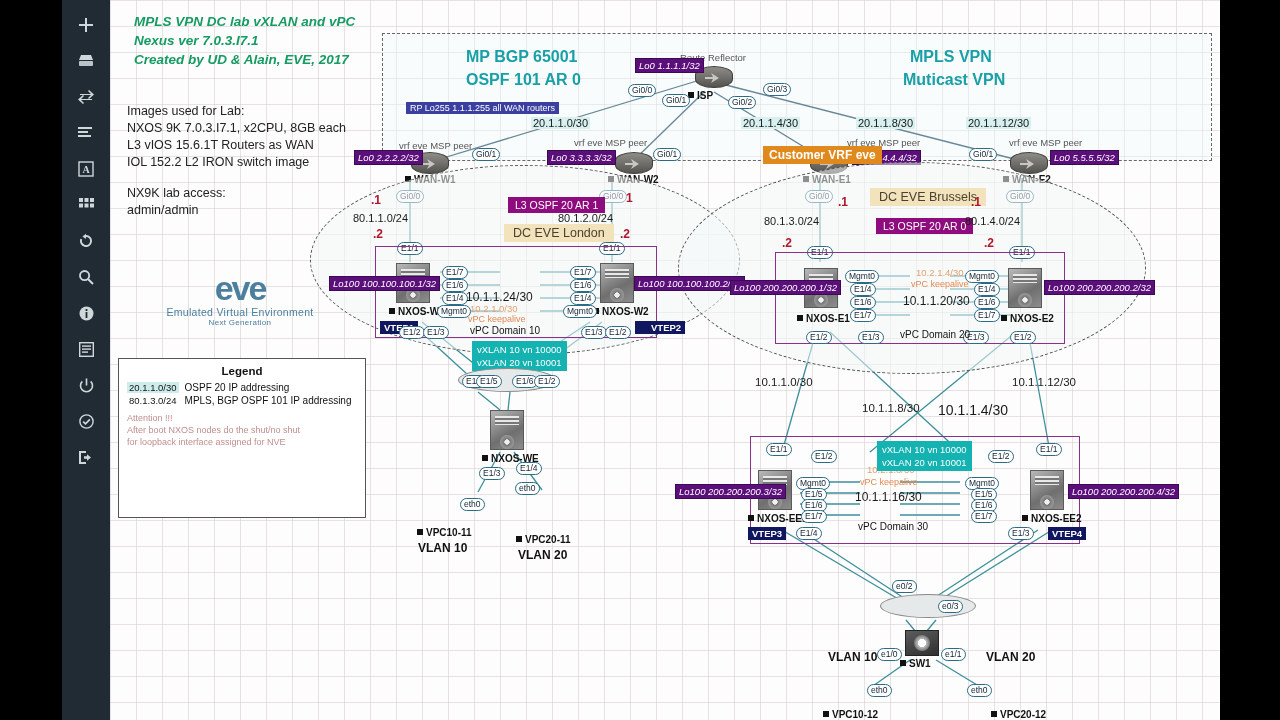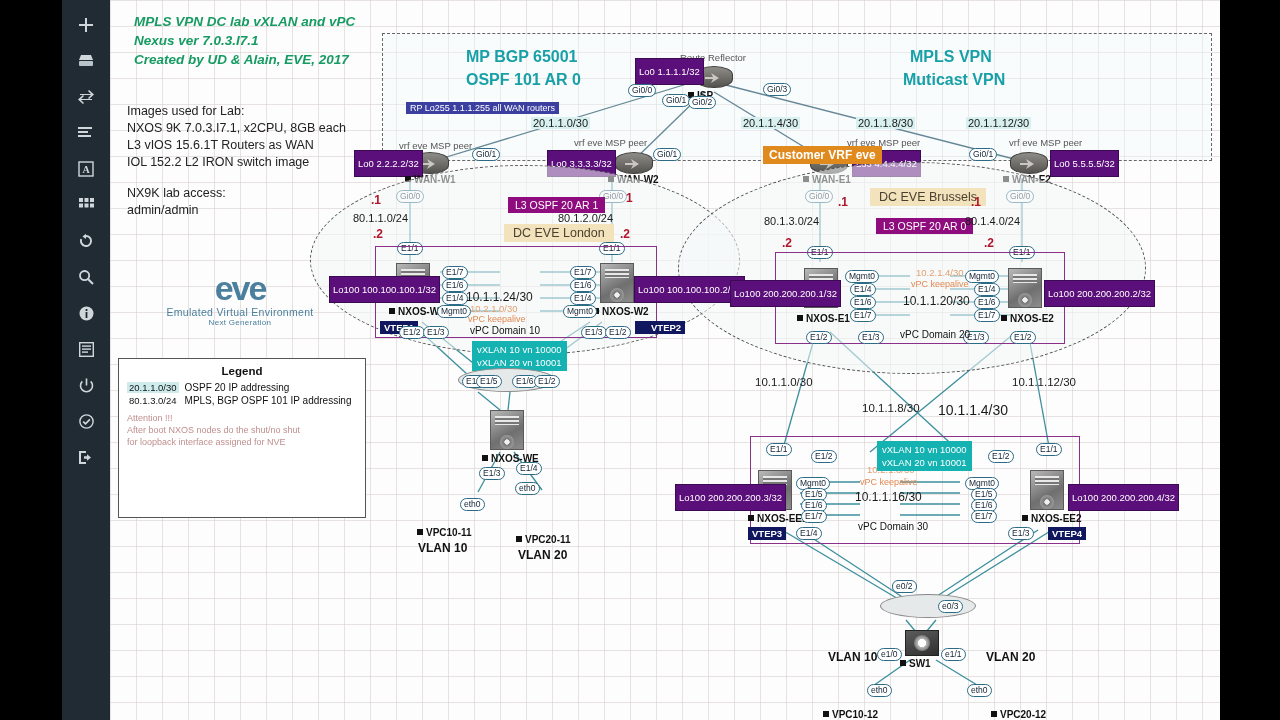--- a/index.html
+++ b/index.html
@@ -58,21 +58,21 @@
   .net-label { color:#1a1a1a; font-size:11px; white-space:nowrap; background:#d9f0f0; padding:0 2px; }
   .net-plain { color:#1a1a1a; font-size:11px; white-space:nowrap; }
   .small-grey { color:#555; font-size:9.5px; white-space:nowrap; }
   .dot-red { color:#b0152a; font-size:12px; font-weight:bold; white-space:nowrap;}
   .node-name { color:#111; font-size:10px; font-weight:bold; white-space:nowrap; }
   .vlan-name { color:#111; font-size:12px; font-weight:bold; white-space:nowrap; }
   .vpc-domain { color:#111; font-size:10px; white-space:nowrap; }
   .vpc-keep { color:#e08a52; font-size:9px; white-space:nowrap; }
   .keep-ip { color:#e0a070; font-size:9.5px; white-space:nowrap; }
 
-  .tag-purple { background:#5b0f7a; color:#fff; font-size:9.5px; padding:7px 3px; white-space:nowrap; border:1px solid #3b0a52;}
+  .tag-purple { background:#5b0f7a; color:#fff; font-size:9.5px; padding:1px 3px; white-space:nowrap; border:1px solid #3b0a52;font-style:italic;}
   .tag-magenta{ background:#8e0c7d; color:#fff; font-size:10.5px; padding:2px 7px; white-space:nowrap;}
   .tag-blue   { background:#3b3fa0; color:#fff; font-size:9px; padding:1px 4px; white-space:nowrap;}
   .tag-cream  { background:#f3e3bc; color:#4a4030; font-size:12.5px; padding:2px 9px; white-space:nowrap;}
   .tag-orange { background:#e08a1e; color:#fff; font-size:12px; font-weight:bold; padding:2px 6px; white-space:nowrap;}
   .tag-teal   { background:#15b2b2; color:#fff; font-size:9.5px; padding:2px 5px; line-height:13px; white-space:nowrap;}
   .tag-navy   { background:#10175e; color:#fff; font-size:9.5px; font-weight:bold; padding:1px 4px; white-space:nowrap;}
 
   .iface {
     background:#fff; border:1px solid #2b6b86; border-radius:9px;
     color:#123; font-size:8.5px; padding:0 3px; white-space:nowrap;
@@ -374,21 +374,21 @@
 
     <div class="abs tag-blue" style="left:296px; top:102px;">RP Lo255 1.1.1.255 all WAN routers</div>
     <div class="abs tag-orange" style="left:653px; top:146px; z-index:1;">Customer VRF eve</div>
 
     <div class="abs small-grey" style="left:570px; top:52px;">Route Reflector</div>
     <div class="abs dev-router" style="left:585px; top:66px;"></div>
     <div class="abs tag-purple" style="left:525px; top:58px;">Lo0 1.1.1.1/32</div>
     <div class="abs node-name" style="left:578px; top:90px;"><span class="marker-sq"></span><span>ISP</span></div>
     <div class="abs iface" style="left:518px; top:84px;">Gi0/0</div>
     <div class="abs iface" style="left:552px; top:94px;">Gi0/1</div>
-    <div class="abs iface" style="left:578px; top:96px;">Gi0/2</div>
+    <div class="abs iface" style="left:618px; top:96px;">Gi0/2</div>
     <div class="abs iface" style="left:653px; top:83px;">Gi0/3</div>
 
     <div class="abs net-label" style="left:421px; top:117px;">20.1.1.0/30</div>
     <div class="abs net-label" style="left:631px; top:117px;">20.1.1.4/30</div>
     <div class="abs net-label" style="left:746px; top:117px;">20.1.1.8/30</div>
     <div class="abs net-label" style="left:856px; top:117px;">20.1.1.12/30</div>
 
     <div class="abs small-grey" style="left:289px; top:140px;">vrf eve MSP peer</div>
     <div class="abs dev-router" style="left:301px; top:152px;"></div>
     <div class="abs tag-purple" style="left:244px; top:150px;">Lo0 2.2.2.2/32</div>

